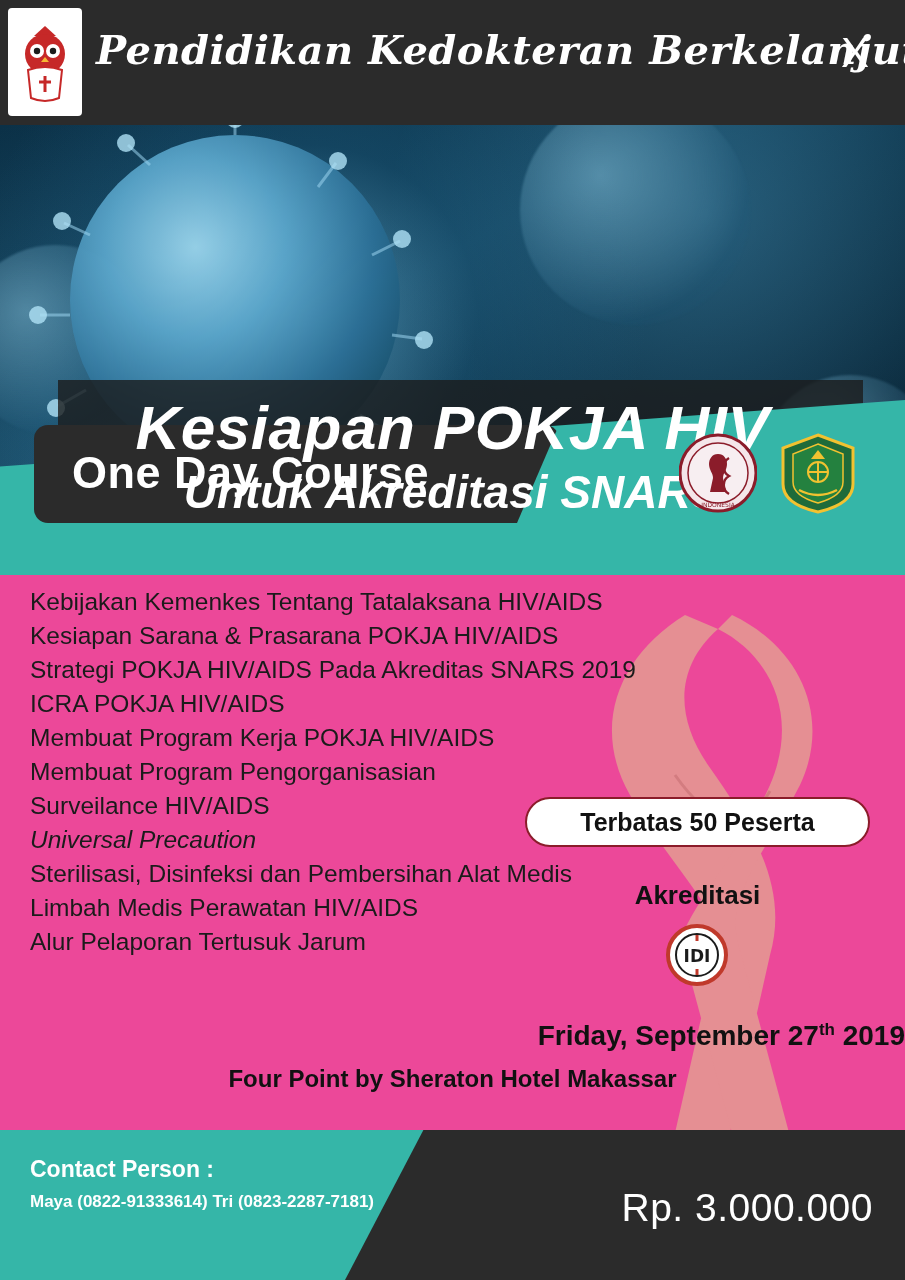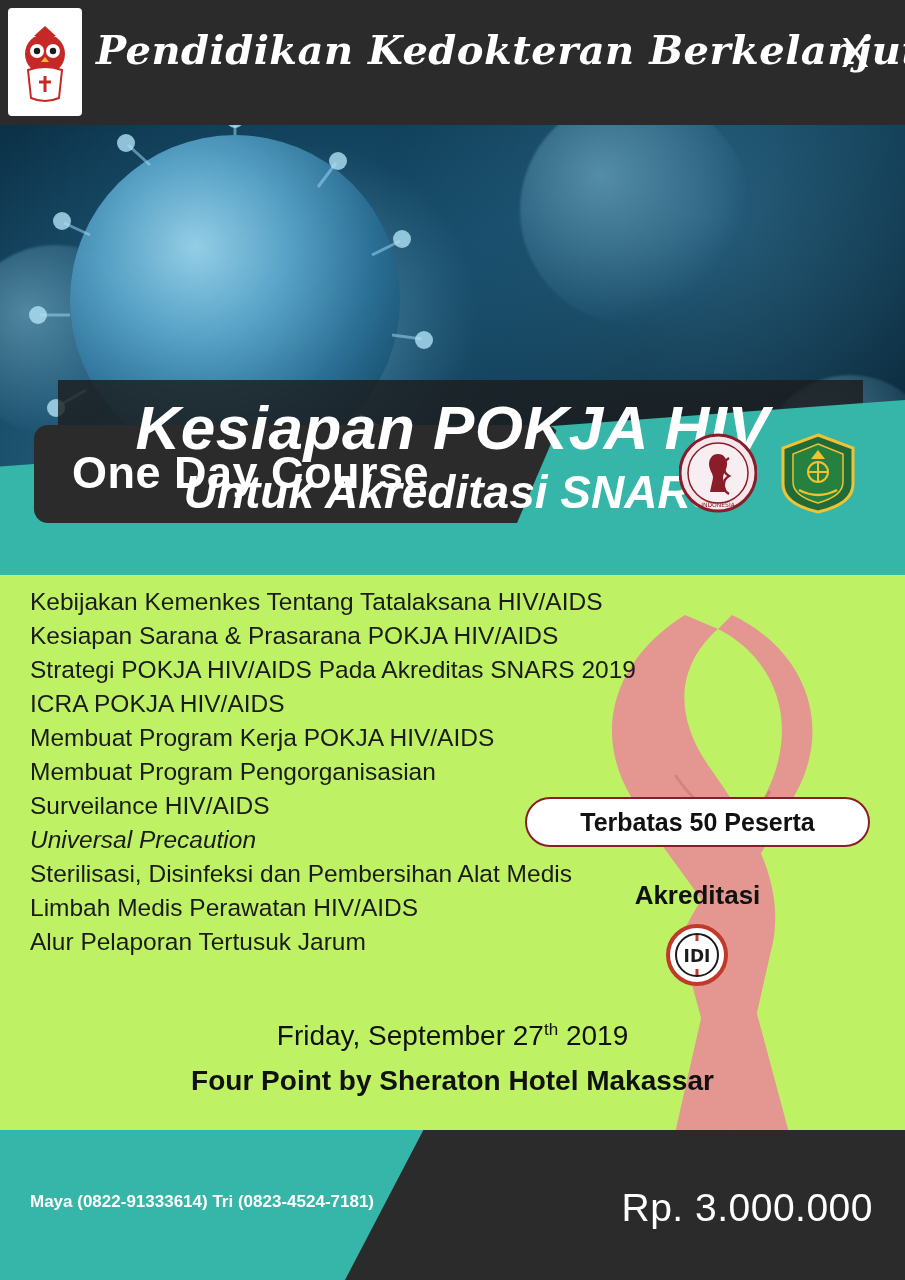--- a/index.html
+++ b/index.html
@@ -164,21 +164,21 @@
   }
   .org-logo {
     width: 78px; height: 82px;
   }
 
   
   .body-area {
     position: absolute;
     left: 0; top: 575px;
     width: 905px; height: 555px;
-    background: #bef264;
+    background: #ec4899;
     overflow: hidden;
   }
   .ribbon {
     position: absolute;
     left: 470px; top: 20px;
     width: 430px; height: 560px;
     z-index: 1;
     opacity: 0.95;
   }
   .topics {
@@ -226,35 +226,35 @@
     position: absolute;
     left: 665px; top: 348px;
     width: 64px; height: 64px;
     z-index: 4;
   }
 
   .event-when {
     position: absolute;
     left: 0; top: 445px;
     width: 905px;
+    text-align: right;
+    z-index: 5;
+    color: #111111;
+    font-size: 28px;
+    font-weight: 700;
+  }
+  .event-when sup { font-size: 17px; }
+  .event-where {
+    position: absolute;
+    left: 0; top: 490px;
+    width: 905px;
     text-align: center;
     z-index: 5;
     color: #111111;
-    font-size: 28px;
-    font-weight: 400;
-  }
-  .event-when sup { font-size: 17px; }
-  .event-where {
-    position: absolute;
-    left: 0; top: 490px;
-    width: 905px;
-    text-align: center;
-    z-index: 5;
-    color: #111111;
-    font-size: 28px;
+    font-size: 24px;
     font-weight: 700;
   }
 
   
   .footer {
     position: absolute;
     left: 0; top: 1130px;
     width: 905px; height: 150px;
     background: #35b6a8;
     overflow: hidden;
@@ -420,17 +420,18 @@
 
     <div class="event-when">
       <span>Friday, September 27</span><sup>th</sup>
       <span>2019</span>
     </div>
     <div class="event-where">Four Point by Sheraton Hotel Makassar</div>
   </div>
 
   <div class="footer">
     <div class="footer-dark"></div>
-    <div class="contact-people">Maya (0822-91333614) Tri (0823-4524-7181)</div>
+    <div class="contact-title">Contact Person :</div>
+    <div class="contact-people">Maya (0822-91333614) Tri (0823-2287-7181)</div>
     <div class="price">Rp. 3.000.000</div>
   </div>
 
 </div>
 
 </body></html>

